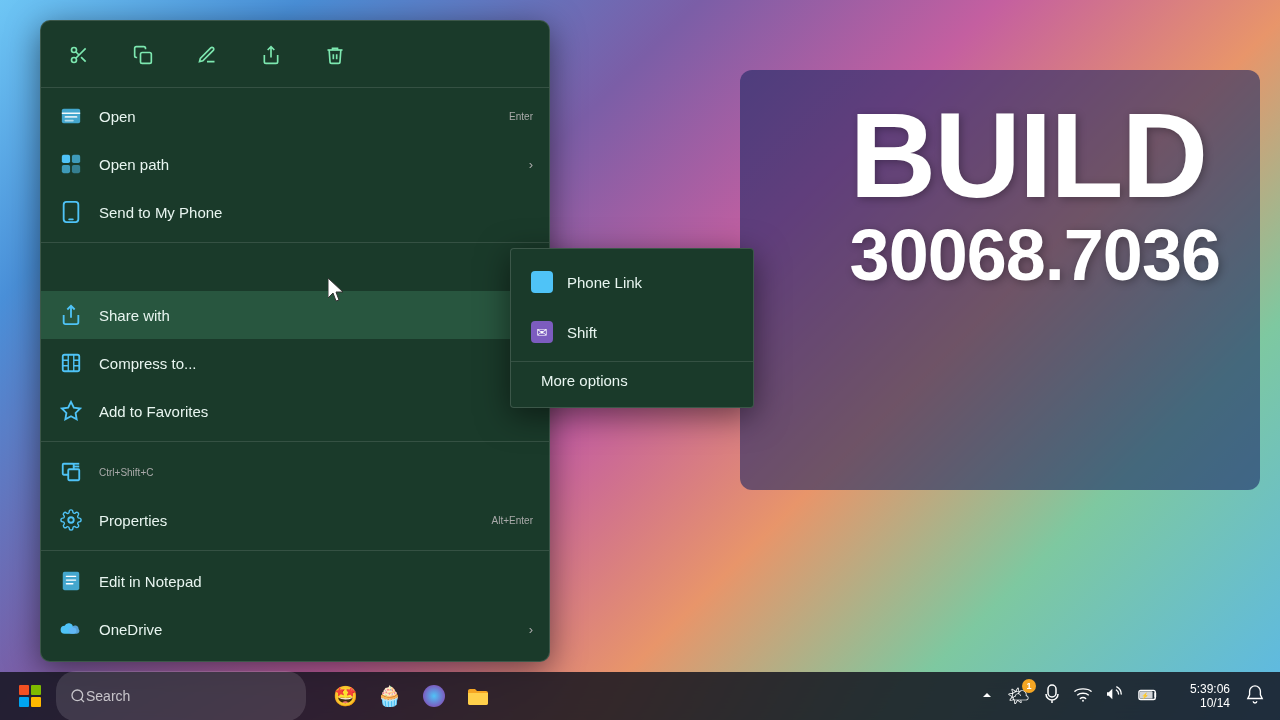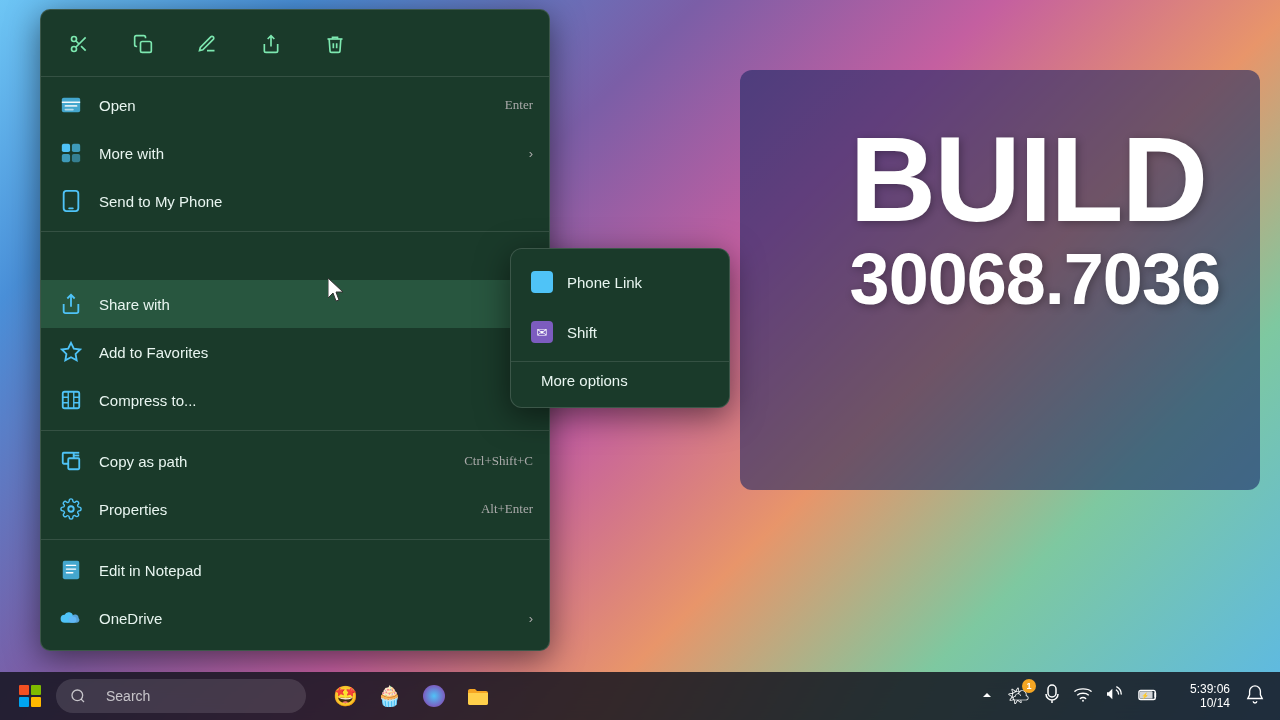--- a/index.html
+++ b/index.html
@@ -16,21 +16,21 @@
       width: 1280px;
       height: 720px;
       position: relative;
       background: linear-gradient(135deg, #6ec6f5 0%, #4a90d9 15%, #7b5ea7 35%, #c45fa0 50%, #e8956a 65%, #7ec8a0 80%, #5bb8e8 100%);
     }
 
     
     .build-text {
       position: absolute;
       right: 60px;
-      top: 116px;
+      top: 92px;
       color: white;
       font-weight: 900;
       line-height: 1.05;
       text-shadow: 2px 2px 8px rgba(0,0,0,0.3);
     }
     .build-title {
       font-size: 120px;
       display: block;
       letter-spacing: -2px;
     }
@@ -46,21 +46,21 @@
       width: 520px;
       height: 420px;
       background: rgba(30, 40, 100, 0.6);
       border-radius: 12px;
     }
 
     
     .context-menu {
       position: absolute;
       left: 40px;
-      top: 9px;
+      top: 20px;
       width: 510px;
       background: #1a3a2a;
       border-radius: 10px;
       padding: 8px 0;
       box-shadow: 0 8px 32px rgba(0,0,0,0.5);
       border: 1px solid rgba(255,255,255,0.15);
       z-index: 100;
     }
 
     
@@ -108,42 +108,41 @@
       justify-content: center;
       font-size: 18px;
       flex-shrink: 0;
     }
     .ctx-label {
       flex: 1;
       font-size: 15px;
     }
     .ctx-shortcut {
       color: #aaa;
-      font-size: 13px;
-      font-family: Liberation Serif, serif;
+      font-size: 10px;
     }
     .ctx-arrow {
       color: #aaa;
       font-size: 13px;
       margin-left: auto;
     }
     .ctx-divider {
       height: 1px;
       background: rgba(255,255,255,0.12);
       margin: 6px 0;
     }
 
     
     .submenu {
       position: absolute;
       left: 510px;
       top: 248px;
-      width: 220px;
+      width: 244px;
       background: #1a3a2a;
-      border-radius: 12px;
+      border-radius: 4px;
       padding: 8px 0;
       box-shadow: 0 8px 32px rgba(0,0,0,0.5);
       border: 1px solid rgba(255,255,255,0.15);
       z-index: 101;
     }
     .submenu-item {
       display: flex;
       align-items: center;
       padding: 12px 18px;
       cursor: pointer;
@@ -231,23 +230,23 @@
     .win-logo div:nth-child(3) { background: #00a4ef; }
     .win-logo div:nth-child(4) { background: #ffb900; }
 
     .taskbar-search {
       margin-left: 8px;
       display: flex;
       align-items: center;
       background: rgba(255,255,255,0.12);
       border-radius: 20px;
       padding: 4px 14px;
-      gap: 20px;
+      gap: 0;
       width: 250px;
-      height: 34px;
+      height: 50px;
       cursor: text;
     }
     .taskbar-search span {
       color: rgba(255,255,255,0.7);
       font-size: 14px;
     }
 
     .taskbar-center {
       display: flex;
       align-items: center;
@@ -369,21 +368,21 @@
 
     <div class="ctx-item">
       <div class="ctx-icon">
         <svg width="22" height="22" viewBox="0 0 24 24" fill="none">
           <rect x="2" y="2" width="9" height="9" rx="2" fill="#4fc3f7"></rect>
           <rect x="13" y="2" width="9" height="9" rx="2" fill="#4fc3f7" opacity="0.7"></rect>
           <rect x="2" y="13" width="9" height="9" rx="2" fill="#4fc3f7" opacity="0.7"></rect>
           <rect x="13" y="13" width="9" height="9" rx="2" fill="#4fc3f7" opacity="0.5"></rect>
         </svg>
       </div>
-      <span class="ctx-label">More with</span>
+      <span class="ctx-label">Open path</span>
       <span class="ctx-arrow">›</span>
     </div>
 
     <div class="ctx-item">
       <div class="ctx-icon">
         <svg width="20" height="22" viewBox="0 0 20 24" fill="none">
           <rect x="2" y="1" width="16" height="22" rx="3" stroke="#4fc3f7" stroke-width="2"></rect>
           <rect x="7" y="19" width="6" height="2" rx="1" fill="#4fc3f7"></rect>
         </svg>
       </div>
@@ -400,49 +399,48 @@
           <line x1="12" y1="2" x2="12" y2="15" stroke="#4fc3f7" stroke-width="2"></line>
         </svg>
       </div>
       <span class="ctx-label">Share with</span>
       <span class="ctx-arrow">›</span>
     </div>
 
     <div class="ctx-item">
       <div class="ctx-icon">
         <svg width="22" height="22" viewBox="0 0 24 24" fill="none">
-          <path d="M12 2l3.09 6.26L22 9.27l-5 4.87 1.18 6.88L12 17.77l-6.18 3.25L7 14.14 2 9.27l6.91-1.01L12 2z" stroke="#4fc3f7" stroke-width="2"></path>
-        </svg>
-      </div>
-      <span class="ctx-label">Add to Favorites</span>
-    </div>
-
-    <div class="ctx-item">
-      <div class="ctx-icon">
-        <svg width="22" height="22" viewBox="0 0 24 24" fill="none">
           <rect x="3" y="3" width="18" height="18" rx="2" stroke="#4fc3f7" stroke-width="2"></rect>
           <path d="M9 3v18M15 3v18M3 9h6M3 15h6M15 9h6M15 15h6" stroke="#4fc3f7" stroke-width="1.5"></path>
         </svg>
       </div>
       <span class="ctx-label">Compress to...</span>
       <span class="ctx-arrow">›</span>
+    </div>
+
+    <div class="ctx-item">
+      <div class="ctx-icon">
+        <svg width="22" height="22" viewBox="0 0 24 24" fill="none">
+          <path d="M12 2l3.09 6.26L22 9.27l-5 4.87 1.18 6.88L12 17.77l-6.18 3.25L7 14.14 2 9.27l6.91-1.01L12 2z" stroke="#4fc3f7" stroke-width="2"></path>
+        </svg>
+      </div>
+      <span class="ctx-label">Add to Favorites</span>
     </div>
 
     <div class="ctx-divider"></div>
 
     <div class="ctx-item">
       <div class="ctx-icon">
         <svg width="22" height="22" viewBox="0 0 24 24" fill="none">
           <rect x="3" y="3" width="12" height="12" rx="1" stroke="#4fc3f7" stroke-width="2"></rect>
           <rect x="9" y="9" width="12" height="12" rx="1" fill="#1a3a2a" stroke="#4fc3f7" stroke-width="2"></rect>
           <line x1="14" y1="3" x2="21" y2="3" stroke="#4fc3f7" stroke-width="2"></line>
           <line x1="14" y1="6" x2="21" y2="6" stroke="#4fc3f7" stroke-width="2"></line>
         </svg>
       </div>
-      <span class="ctx-label">Copy as path</span>
       <span class="ctx-shortcut">Ctrl+Shift+C</span>
     </div>
 
     <div class="ctx-item">
       <div class="ctx-icon">
         <svg width="22" height="22" viewBox="0 0 24 24" fill="none">
           <circle cx="12" cy="12" r="3" stroke="#4fc3f7" stroke-width="2"></circle>
           <path d="M19.4 15a1.65 1.65 0 00.33 1.82l.06.06a2 2 0 010 2.83 2 2 0 01-2.83 0l-.06-.06a1.65 1.65 0 00-1.82-.33 1.65 1.65 0 00-1 1.51V21a2 2 0 01-4 0v-.09A1.65 1.65 0 009 19.4a1.65 1.65 0 00-1.82.33l-.06.06a2 2 0 01-2.83-2.83l.06-.06A1.65 1.65 0 004.68 15a1.65 1.65 0 00-1.51-1H3a2 2 0 010-4h.09A1.65 1.65 0 004.6 9a1.65 1.65 0 00-.33-1.82l-.06-.06a2 2 0 012.83-2.83l.06.06A1.65 1.65 0 009 4.68a1.65 1.65 0 001-1.51V3a2 2 0 014 0v.09a1.65 1.65 0 001 1.51 1.65 1.65 0 001.82-.33l.06-.06a2 2 0 012.83 2.83l-.06.06A1.65 1.65 0 0019.4 9a1.65 1.65 0 001.51 1H21a2 2 0 010 4h-.09a1.65 1.65 0 00-1.51 1z" stroke="#4fc3f7" stroke-width="1.5"></path>
         </svg>
       </div>

